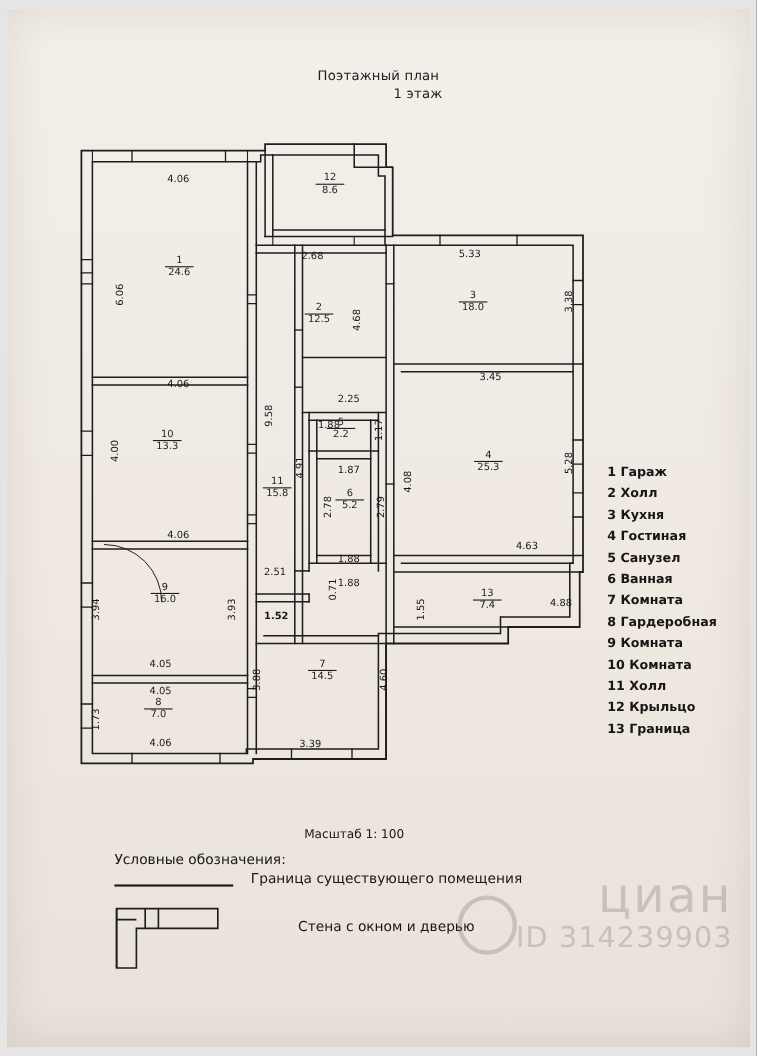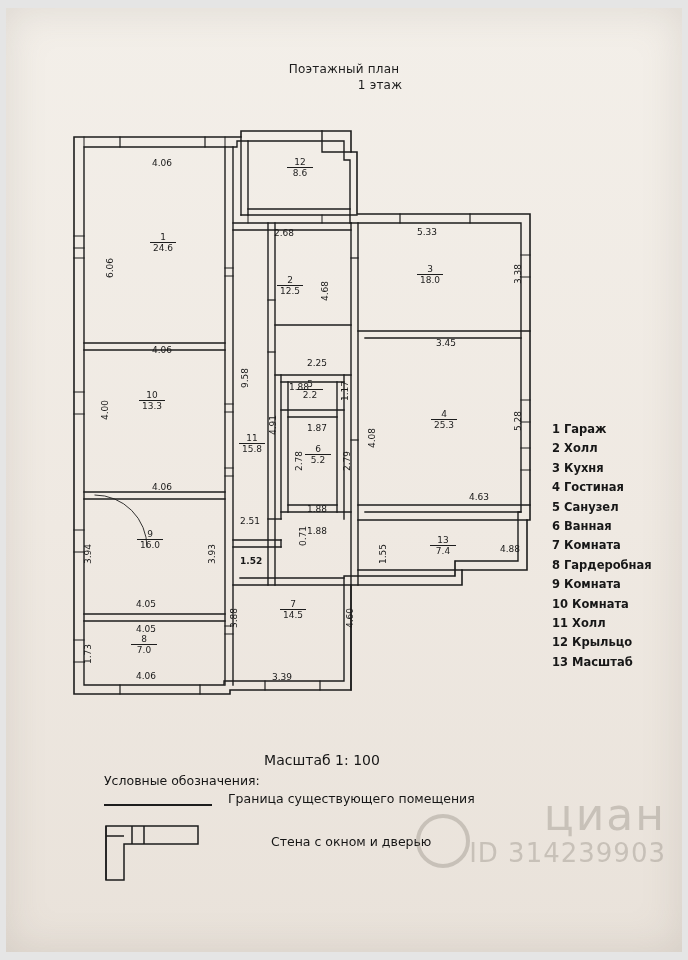--- a/index.html
+++ b/index.html
@@ -81,21 +81,21 @@
     line-height: 19.4px;
     font-weight: bold;
     color: #171717;
     font-family: "DejaVu Sans", sans-serif;
   }
   #legend div { white-space: nowrap; }
   #scale {
     position: absolute;
     left: 0; top: 752px; width: 644px;
     text-align: center;
-    font-size: 14px;
+    font-size: 11px;
     color: #161616;
   }
   #cond-title {
     position: absolute;
     left: 104px; top: 773px;
     font-size: 12.5px;
     color: #161616;
   }
   #cond-1 {
     position: absolute;
@@ -362,21 +362,21 @@
       <div><span>3</span><span> Кухня</span></div>
       <div><span>4</span><span> Гостиная</span></div>
       <div><span>5</span><span> Санузел</span></div>
       <div><span>6</span><span> Ванная</span></div>
       <div><span>7</span><span> Комната</span></div>
       <div><span>8</span><span> Гардеробная</span></div>
       <div><span>9</span><span> Комната</span></div>
       <div><span>10</span><span> Комната</span></div>
       <div><span>11</span><span> Холл</span></div>
       <div><span>12</span><span> Крыльцо</span></div>
-      <div><span>13</span><span> Масштаб</span></div>
+      <div><span>13</span><span> Граница</span></div>
     </div>
 
   <div id="scale">Масштаб 1: 100</div>
   <div id="cond-title">Условные обозначения:</div>
   <div id="cond-line"></div>
   <div id="cond-1">Граница существующего помещения</div>
   <div id="cond-2">Стена с окном и дверью</div>
 
   <svg width="120" height="70" style="position:absolute; left:98px; top:818px;" xmlns="http://www.w3.org/2000/svg">
     <g fill="none" stroke="#1d1d1d" stroke-width="1.5">

